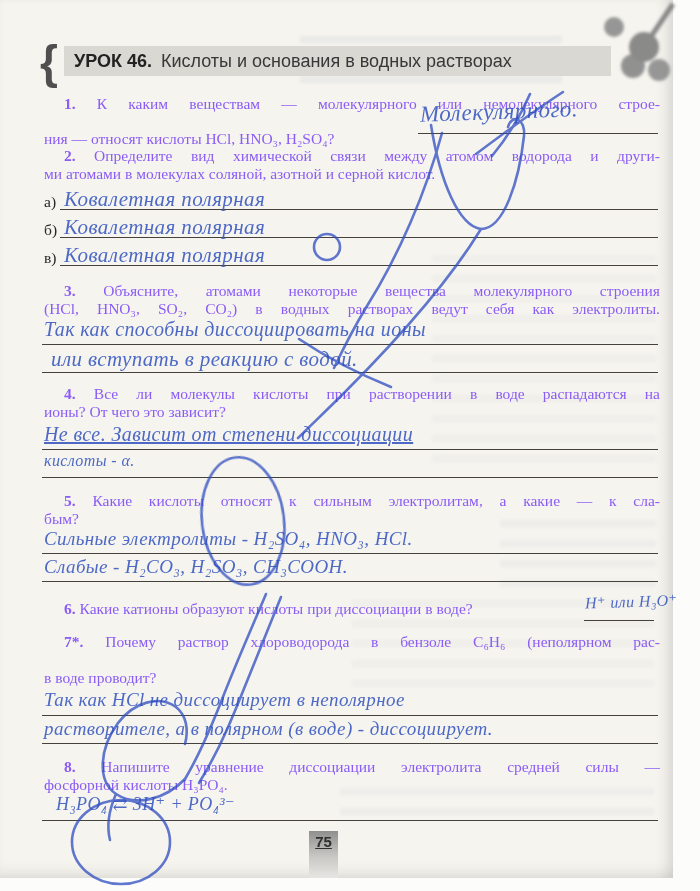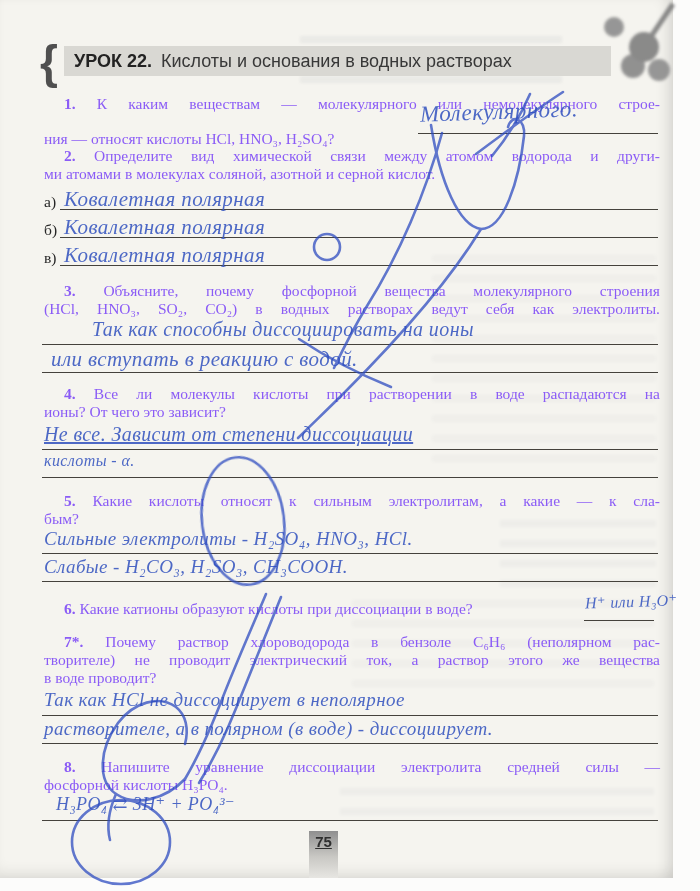--- a/index.html
+++ b/index.html
@@ -44,45 +44,45 @@
   <div class="paper"></div>
 
   <div class="ghost" style="left:300px;top:36px;width:262px;height:58px;opacity:.65"></div>
   <div class="ghost" style="left:432px;top:255px;width:224px;height:218px;opacity:.35"></div>
   <div class="ghost" style="left:500px;top:520px;width:156px;height:68px;opacity:.45"></div>
   <div class="ghost" style="left:352px;top:600px;width:302px;height:96px;opacity:.35"></div>
   <div class="ghost" style="left:340px;top:788px;width:314px;height:40px;opacity:.45"></div>
 
   <div class="bracket">{</div>
   <div class="bar">
-    <span class="lesson">УРОК 22.</span>
+    <span class="lesson">УРОК 46.</span>
     <span class="title">Кислоты и основания в водных растворах</span>
   </div>
 
   <div class="pline just ind" style="left:44px;top:95px;"><span class="num">1.</span> <span>К каким веществам — молекулярного или немолекулярного строе-</span></div>
   <div class="pline" style="left:44px;top:113px;margin-top:17px;"><span>ния — относят кислоты HCl, HNO₃, H₂SO₄?</span></div>
   <div class="rule" style="left:418px;top:133px;width:240px;"></div>
   <div class="hw" style="left:420px;top:99px;font-size:23px;transform:rotate(-2deg);">Молекулярного.</div>
 
   <div class="pline just ind" style="left:44px;top:147px;"><span class="num">2.</span> <span>Определите вид химической связи между атомом водорода и други-</span></div>
   <div class="pline" style="left:44px;top:165px;"><span>ми атомами в молекулах соляной, азотной и серной кислот.</span></div>
   <div class="anslabel" style="left:44px;top:193px;">а)</div>
   <div class="rule" style="left:60px;top:209px;width:598px;"></div>
   <div class="hw" style="left:64px;top:187px;font-size:21px;">Ковалетная полярная</div>
   <div class="anslabel" style="left:44px;top:221px;">б)</div>
   <div class="rule" style="left:60px;top:237px;width:598px;"></div>
   <div class="hw" style="left:64px;top:215px;font-size:21px;">Ковалетная полярная</div>
   <div class="anslabel" style="left:44px;top:249px;">в)</div>
   <div class="rule" style="left:60px;top:265px;width:598px;"></div>
   <div class="hw" style="left:64px;top:243px;font-size:21px;">Ковалетная полярная</div>
 
-  <div class="pline just ind" style="left:44px;top:282px;"><span class="num">3.</span> <span>Объясните, почему фосфорной вещества молекулярного строения</span></div>
+  <div class="pline just ind" style="left:44px;top:282px;"><span class="num">3.</span> <span>Объясните, атомами некоторые вещества молекулярного строения</span></div>
   <div class="pline just" style="left:44px;top:300px;"><span>(HCl, HNO₃, SO₂, CO₂) в водных растворах ведут себя как электролиты.</span></div>
   <div class="rule" style="left:42px;top:344px;width:616px;"></div>
-  <div class="hw" style="left:44px;top:318px;font-size:20px;margin-left:48px;">Так как способны диссоциировать на ионы</div>
+  <div class="hw" style="left:44px;top:318px;font-size:20px;">Так как способны диссоциировать на ионы</div>
   <div class="rule" style="left:42px;top:372px;width:616px;"></div>
   <div class="hw" style="left:32px;top:347px;font-size:21px;margin-left:19px;">или вступать в реакцию с водой.</div>
 
   <div class="pline just ind" style="left:44px;top:385px;"><span class="num">4.</span> <span>Все ли молекулы кислоты при растворении в воде распадаются на</span></div>
   <div class="pline" style="left:44px;top:403px;"><span>ионы? От чего это зависит?</span></div>
   <div class="rule" style="left:42px;top:449px;width:616px;"></div>
   <div class="hw" style="left:44px;top:423px;font-size:20px;text-decoration:underline;">Не все. Зависит от степени диссоциации</div>
   <div class="rule" style="left:42px;top:477px;width:616px;"></div>
   <div class="hw" style="left:44px;top:452px;font-size:16px;">кислоты - α.</div>
 
@@ -91,21 +91,20 @@
   <div class="rule" style="left:42px;top:553px;width:616px;"></div>
   <div class="hw" style="left:44px;top:528px;font-size:19px;">Сильные электролиты - H₂SO₄, HNO₃, HCl.</div>
   <div class="rule" style="left:42px;top:581px;width:616px;"></div>
   <div class="hw" style="left:44px;top:556px;font-size:19px;">Слабые - H₂CO₃, H₂SO₃, CH₃COOH.</div>
 
   <div class="pline ind" style="left:44px;top:600px;"><span class="num">6.</span> <span>Какие катионы образуют кислоты при диссоциации в воде?</span></div>
   <div class="rule" style="left:584px;top:620px;width:70px;"></div>
   <div class="hw" style="left:585px;top:592px;font-size:16px;transform:rotate(-2deg);">H⁺ или H₃O⁺</div>
 
   <div class="pline just ind" style="left:44px;top:633px;"><span class="num">7*.</span> <span>Почему раствор хлороводорода в бензоле C₆H₆ (неполярном рас-</span></div>
-  <div class="pline just" style="left:44px;top:651px;"><span>творителе) не проводит электрический ток, а раствор этого же вещества</span></div>
   <div class="pline" style="left:44px;top:669px;"><span>в воде проводит?</span></div>
   <div class="rule" style="left:42px;top:715px;width:616px;"></div>
   <div class="hw" style="left:44px;top:689px;font-size:19px;">Так как HCl не диссоциирует в неполярное</div>
   <div class="rule" style="left:42px;top:743px;width:616px;"></div>
   <div class="hw" style="left:44px;top:718px;font-size:19px;">растворителе, а в полярном (в воде) - диссоциирует.</div>
 
   <div class="pline just ind" style="left:44px;top:758px;"><span class="num">8.</span> <span>Напишите уравнение диссоциации электролита средней силы —</span></div>
   <div class="pline" style="left:44px;top:776px;"><span>фосфорной кислоты H₃PO₄.</span></div>
   <div class="rule" style="left:42px;top:820px;width:616px;"></div>
   <div class="hw" style="left:56px;top:793px;font-size:18px;">H₃PO₄ ⇄ 3H⁺ + PO₄³⁻</div>

